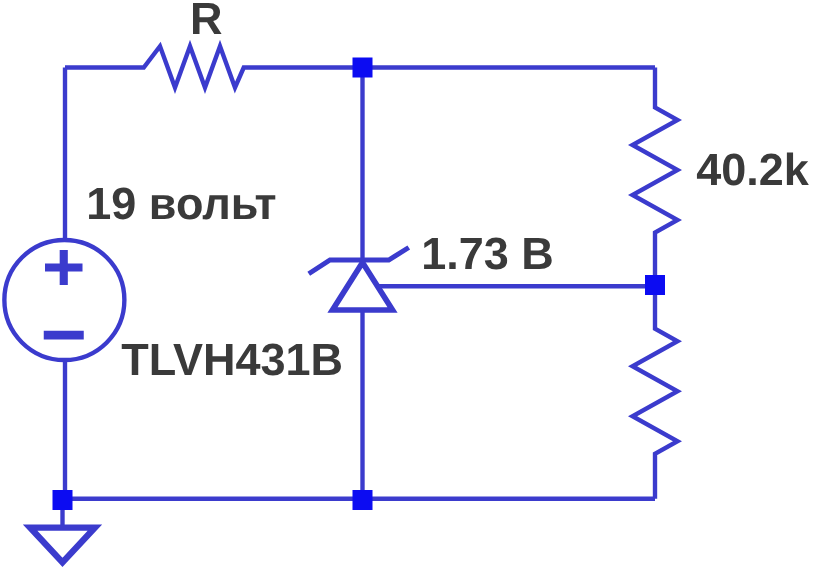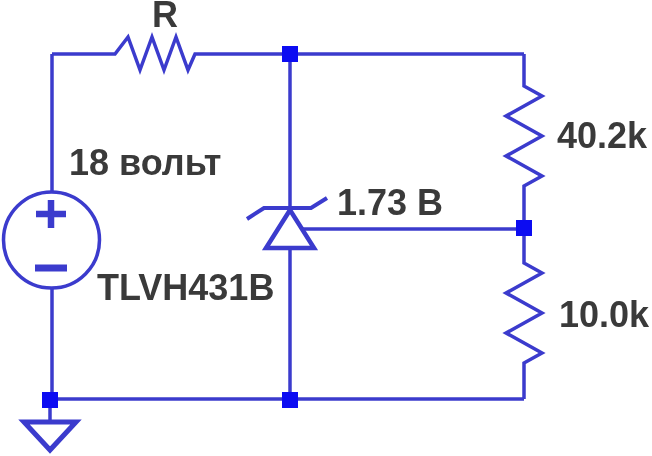--- a/index.html
+++ b/index.html
@@ -83,22 +83,21 @@
     </g>
 
     <rect class="junction" x="282" y="46" width="16" height="16"></rect>
     <rect class="junction" x="516" y="220" width="16" height="16"></rect>
     <rect class="junction" x="42" y="392" width="16" height="16"></rect>
     <rect class="junction" x="282" y="392" width="16" height="16"></rect>
   </svg>
 
   <div class="lbl" style="left:152px; top:-3px;">R</div>
 
-  <div class="lbl" style="left:69px; top:145px;">18 вольт</div>
+  <div class="lbl" style="left:69px; top:145px;">19 вольт</div>
 
   <div class="lbl" style="left:97px; top:270px;">TLVH431B</div>
 
   <div class="lbl" style="left:337px; top:185px;">1.73 В</div>
 
   <div class="lbl" style="left:557px; top:118px;">40.2k</div>
 
-  <div class="lbl" style="left:559px; top:297px;">10.0k</div>
 </div>
 
 </body></html>

